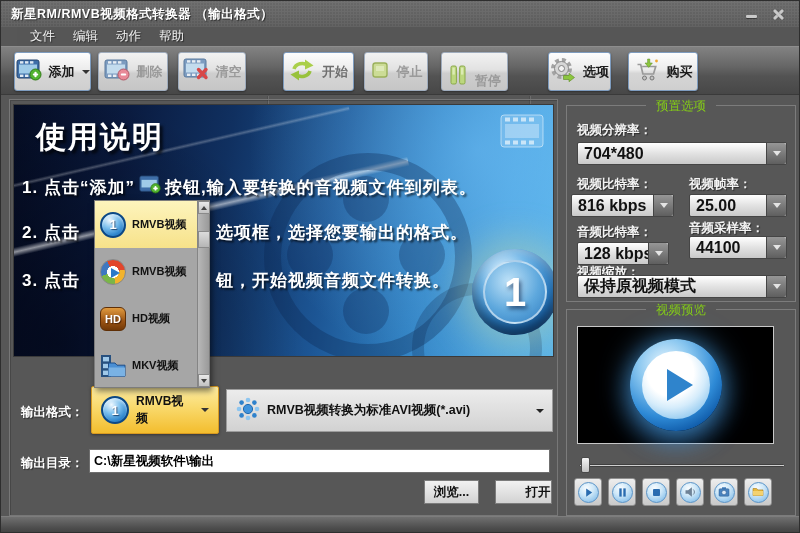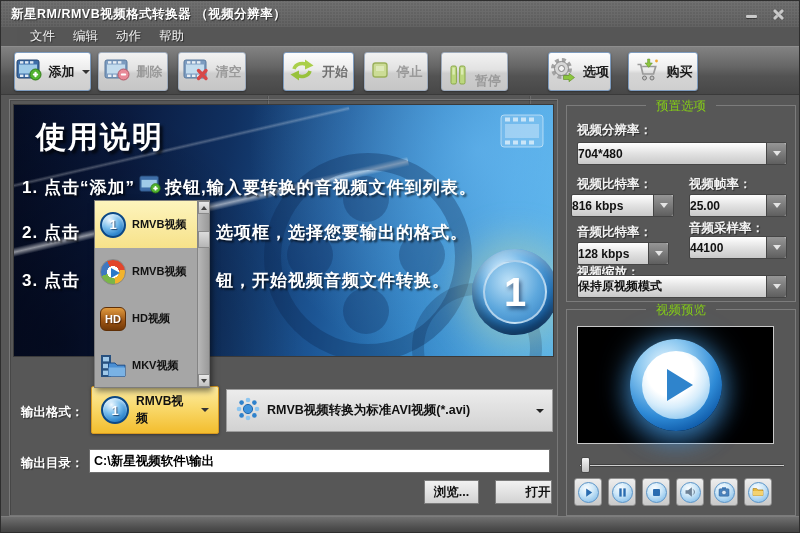--- a/index.html
+++ b/index.html
@@ -40,21 +40,21 @@
   .tb-btn { position:absolute; top:5px; height:39px; border:1px solid #7e9cbf; border-radius:3px;
             background:linear-gradient(#fdfdfd,#ececec 45%,#d6d6d6 55%,#cfcfcf);
             display:flex; align-items:center; justify-content:center; gap:7px;
             box-shadow:0 1px 2px rgba(0,0,0,.35); }
   .tb-btn .lbl { font-size:13px; font-weight:bold; color:#1c1c1c; }
   .tb-btn.disabled { border-color:#9fAcbd; background:linear-gradient(#f2f2f2,#e2e2e2 45%,#cecece 55%,#c6c6c6); }
   .tb-btn.disabled .lbl { color:#9a9a9a; }
   .tb-btn.dim .lbl { color:#6f6f6f; }
   #btn-add   { left:13px;  width:77px; }
   #btn-del   { left:97px;  width:70px; }
-  #btn-clear { left:177px; width:68px; }
+  #btn-clear { left:177px; width:68px;font-family:Liberation Mono, monospace; }
   #btn-start { left:282px; width:71px; }
   #btn-stop  { left:363px; width:64px; }
   #btn-pause { left:440px; width:67px;align-items:flex-end; }
   #btn-opt   { left:547px; width:63px; }
   #btn-buy   { left:627px; width:70px; }
   .tb-sep { position:absolute; top:49px; width:2px; height:42px;
             background:linear-gradient(90deg,#3d3d3d,#7d7d7d); }
   .tri-dn-sm { width:0; height:0; border-left:4px solid transparent; border-right:4px solid transparent;
                border-top:4px solid #333; }
 
@@ -168,21 +168,21 @@
   .group-title { position:absolute; top:-8px; left:50%; transform:translateX(-50%);
                  background:#575757; color:#84cc16; font-size:12.5px; padding:0 10px; white-space:nowrap; }
   #grp-preset  { left:565px; top:104px; width:230px; height:197px; }
   #grp-preview { left:565px; top:308px; width:230px; height:207px; }
 
   .p-label { position:absolute; color:#f4f4f4; font-size:12.5px; font-weight:bold;
              text-shadow:1px 1px 1px rgba(0,0,0,.5); white-space:nowrap; }
   .combo { position:absolute; height:23px; border:1px solid #454545; border-radius:2px;
            background:linear-gradient(#ffffff,#e2e2e2 50%,#c9c9c9);
            display:flex; align-items:center; }
-  .combo .ctext { flex:1; font-size:12px; font-weight:bold; color:#111; white-space:nowrap; overflow:hidden; }
+  .combo .ctext { flex:1; font-size:16px; font-weight:bold; color:#111; padding-left:6px; white-space:nowrap; overflow:hidden; }
   .combo .cbtn { width:20px; height:100%; border-left:1px solid #454545; border-radius:0 2px 2px 0;
                  background:linear-gradient(#969696,#5f5f5f); display:flex; align-items:center; justify-content:center; }
   .tri-dn-lt { width:0;height:0;border-left:4px solid transparent;border-right:4px solid transparent;border-top:5px solid #e4e4e4; }
   #lbl-res  { left:10px; top:16px; }   #cmb-res  { left:10px; top:36px; width:210px; }
   #lbl-vbr  { left:10px; top:70px; }   #lbl-fps  { left:122px; top:70px; }
   #cmb-vbr  { left:4px; top:88px; width:103px; } #cmb-fps { left:122px; top:88px; width:98px; }
   #lbl-abr  { left:10px; top:118px; }  #lbl-smp  { left:122px; top:114px; }
   #cmb-abr  { left:10px; top:136px; width:92px; } #cmb-smp { left:122px; top:130px; width:98px; }
   #lbl-scale{ left:10px; top:163px; }  #cmb-scale{ left:10px; top:166px; width:210px; top:169px; }
 
@@ -212,21 +212,21 @@
   
   .bottom-strip { position:absolute; left:0; top:515px; width:800px; height:18px;
                   background:linear-gradient(#707070,#4a4a4a 70%,#414141); border-top:1px solid #7d7d7d; }
 </style>
 </head>
 <body>
 
 <div class="window">
 
   <div class="titlebar">
-    <span class="title">新星RM/RMVB视频格式转换器 （视频分辨率）</span>
+    <span class="title">新星RM/RMVB视频格式转换器 （输出格式）</span>
     <div class="win-btn min">
         <span class="glyph-min"></span>
       </div>
     <div class="win-btn close">
         <span class="glyph-close"></span>
       </div>
   </div>
 
   <div class="menubar">
     <span class="menu-item">文件</span>

